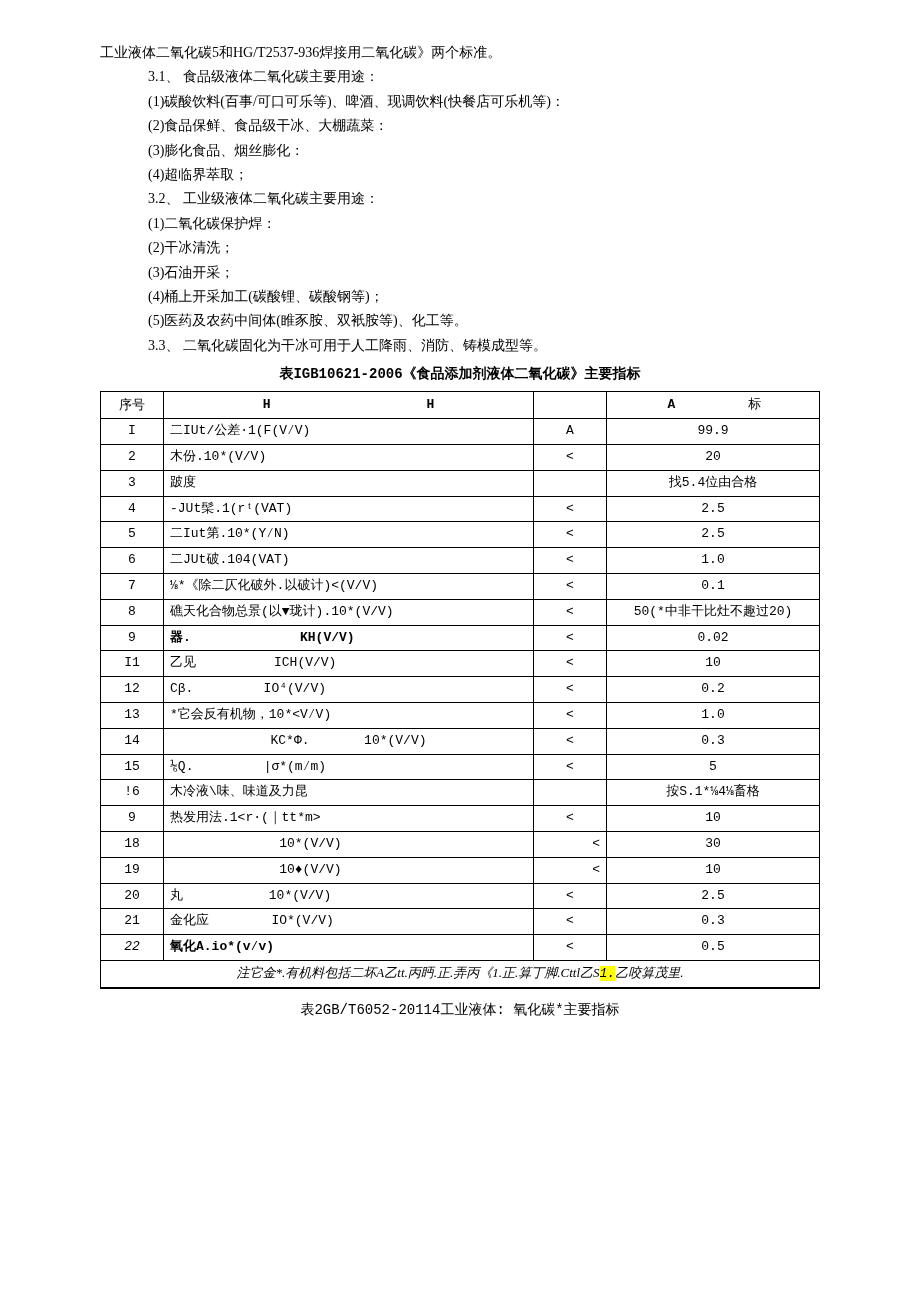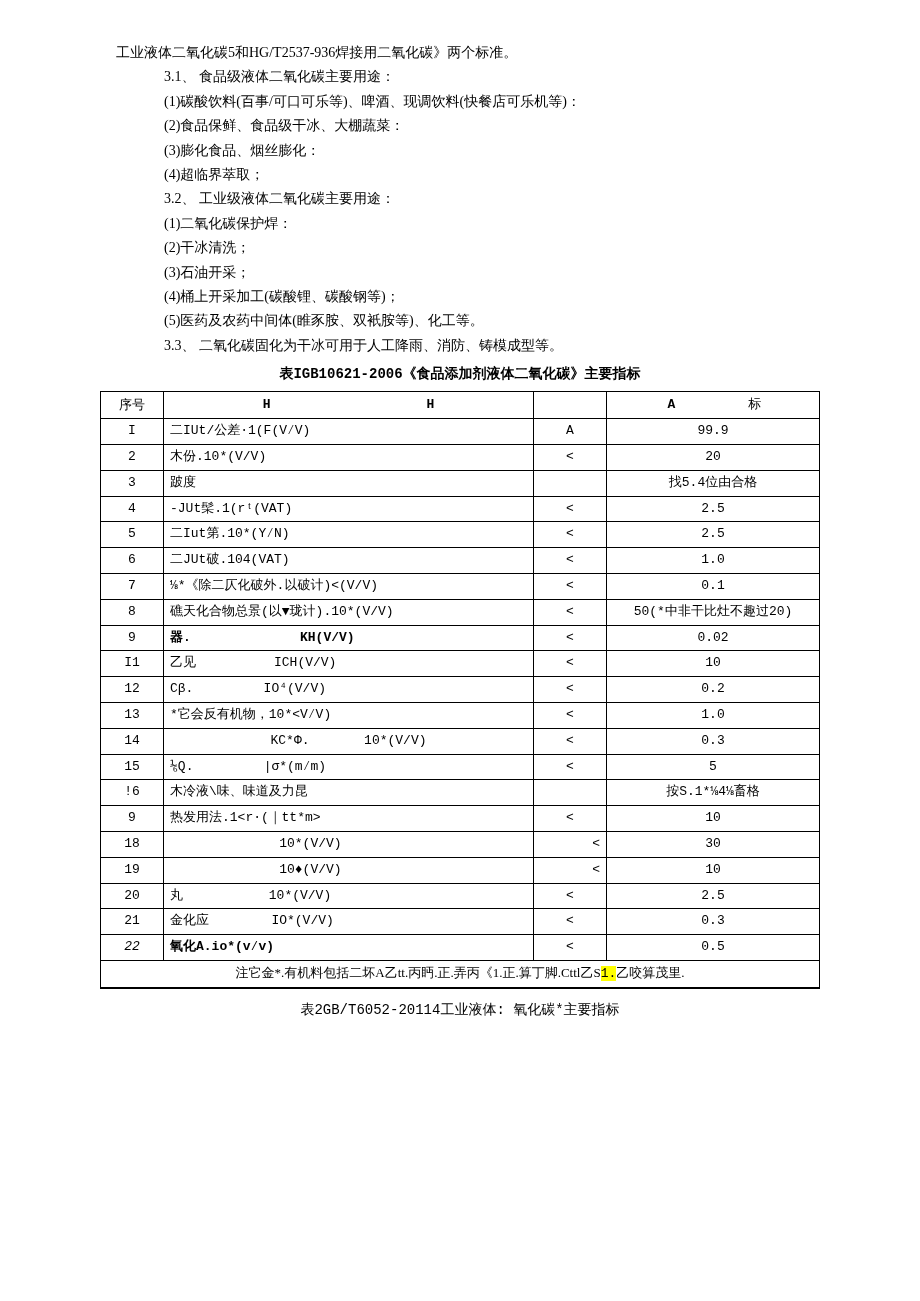--- a/index.html
+++ b/index.html
@@ -5,21 +5,21 @@
 body {
   font-family: "SimSun", "宋体", serif;
   font-size: 14px;
   line-height: 1.6;
   margin: 0;
   padding: 40px 100px;
   background: #fff;
   color: #000;
 }
 .para {
-  margin: 2px 16px;
+  margin: 2px 0;
 }
 .indent1 {
   padding-left: 0;
 }
 .indent2 {
   padding-left: 48px;
 }
 .indent3 {
   padding-left: 48px;
 }
@@ -41,20 +41,21 @@
 }
 .col-num { width: 50px; text-align: center; }
 .col-item { text-align: left; }
 .col-sym { width: 60px; text-align: center; }
 .col-val { width: 200px; text-align: center; }
 .header-row td { text-align: center; }
 .footnote-row td {
   text-align: center;
   border-left: 1px solid #000;
   border-right: 1px solid #000;
+  font-style: italic;
 }
 .hl {
   background: #ffff00;
 }
 .mono {
   font-family: "Courier New", monospace;
 }
 .caption2 {
   text-align: center;
   font-family: "Courier New", monospace;

